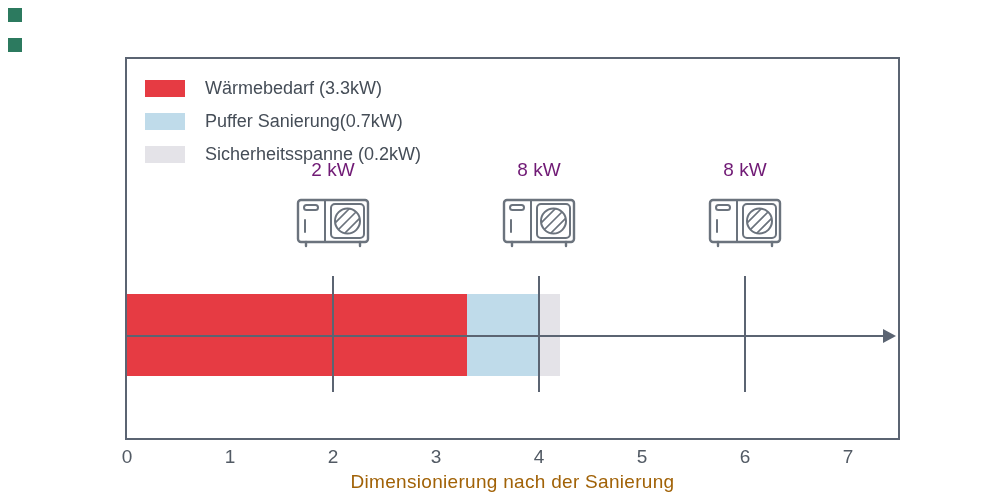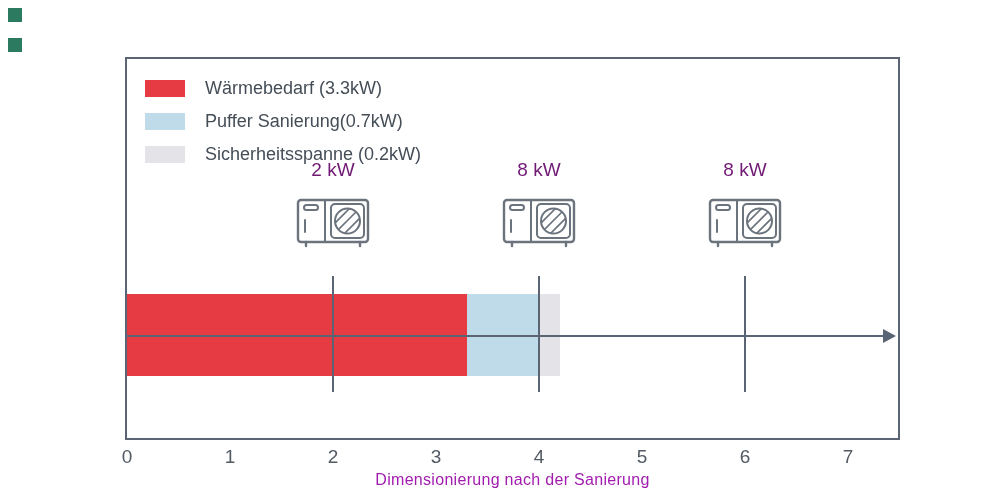--- a/index.html
+++ b/index.html
@@ -46,21 +46,21 @@
     position:absolute;top:100px;width:140px;text-align:center;
     font-size:19px;color:#701a75;z-index:3;white-space:nowrap;
   }
   
   .tick-label{
     position:absolute;top:446px;transform:translateX(-50%);
     font-size:19px;color:#525a64;
   }
   #x-axis-label{
     position:absolute;left:125px;top:471px;width:775px;text-align:center;
-    font-size:16px;color:#a21caf;letter-spacing:0.3px;
+    font-size:19px;color:#a16207;letter-spacing:0.3px;
   }
 </style>
 </head>
 <body>
 
 <div id="screen">
 
   <div class="decor-square" id="decor-square-1" style="top: 8px; background: rgb(44, 122, 95);"></div>
   <div class="decor-square" id="decor-square-2" style="top: 38px; background: rgb(44, 122, 95);"></div>
 

